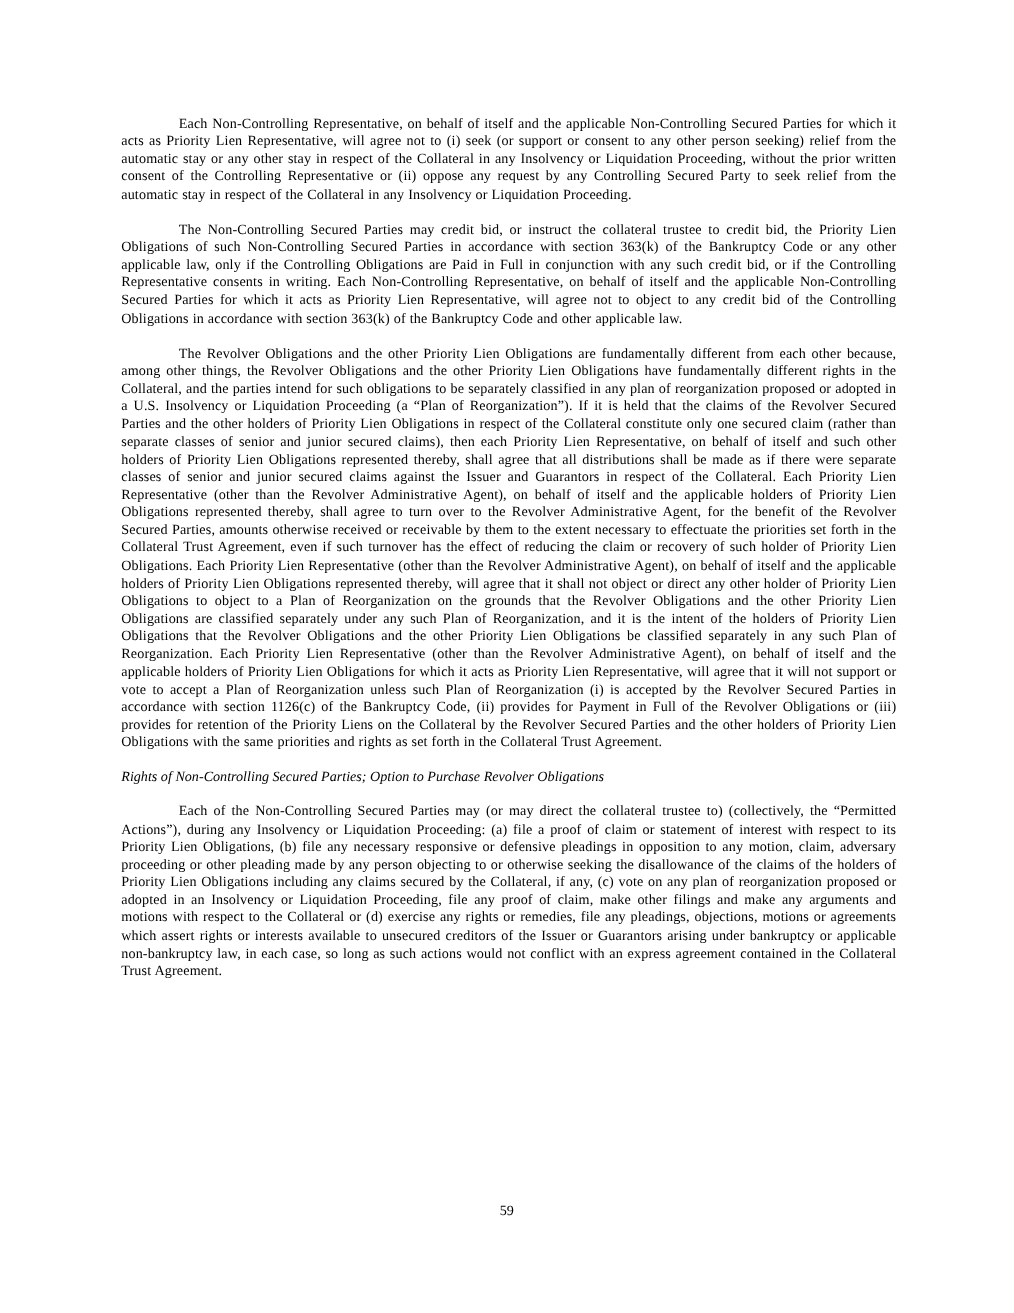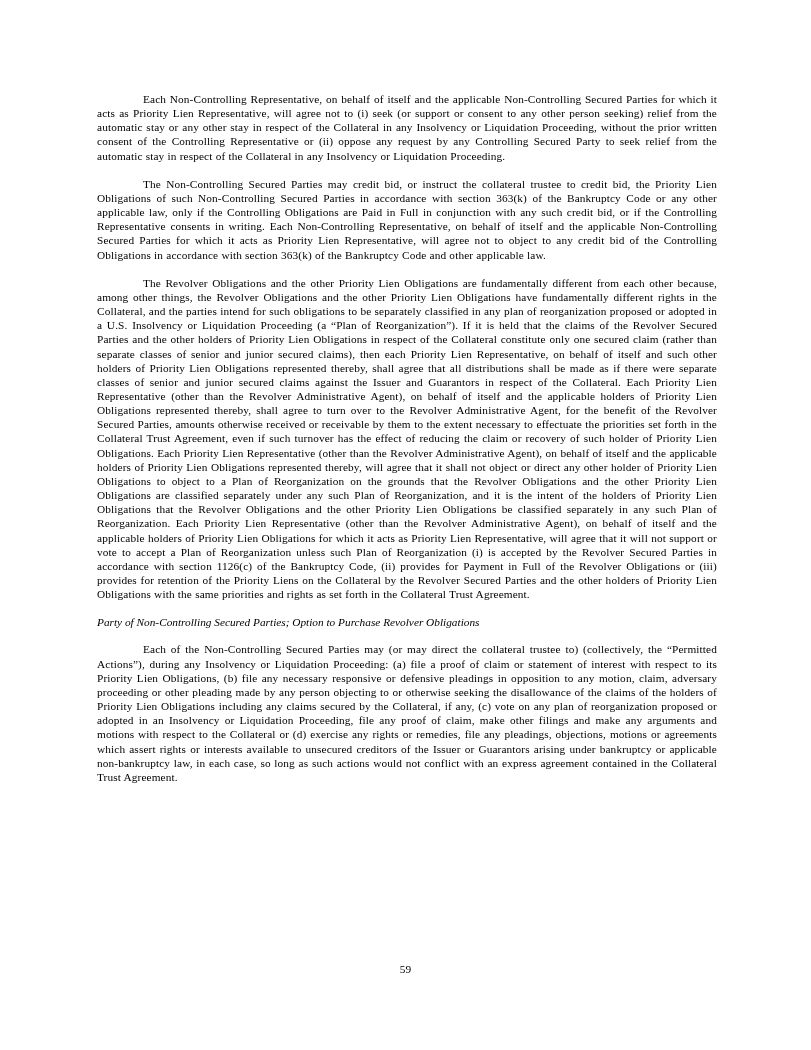--- a/index.html
+++ b/index.html
@@ -60,20 +60,20 @@
 </head>
 <body>
 
 <div class="page">
   <div class="content">
 
     <p class="para">Each Non-Controlling Representative, on behalf of itself and the applicable Non-Controlling Secured Parties for which it acts as Priority Lien Representative, will agree not to (i) seek (or support or consent to any other person seeking) relief from the automatic stay or any other stay in respect of the Collateral in any Insolvency or Liquidation Proceeding, without the prior written consent of the Controlling Representative or (ii) oppose any request by any Controlling Secured Party to seek relief from the automatic stay in respect of the Collateral in any Insolvency or Liquidation Proceeding.</p>
     <p class="para">The Non-Controlling Secured Parties may credit bid, or instruct the collateral trustee to credit bid, the Priority Lien Obligations of such Non-Controlling Secured Parties in accordance with section 363(k) of the Bankruptcy Code or any other applicable law, only if the Controlling Obligations are Paid in Full in conjunction with any such credit bid, or if the Controlling Representative consents in writing. Each Non-Controlling Representative, on behalf of itself and the applicable Non-Controlling Secured Parties for which it acts as Priority Lien Representative, will agree not to object to any credit bid of the Controlling Obligations in accordance with section 363(k) of the Bankruptcy Code and other applicable law.</p>
     <p class="para">The Revolver Obligations and the other Priority Lien Obligations are fundamentally different from each other because, among other things, the Revolver Obligations and the other Priority Lien Obligations have fundamentally different rights in the Collateral, and the parties intend for such obligations to be separately classified in any plan of reorganization proposed or adopted in a U.S. Insolvency or Liquidation Proceeding (a “Plan of Reorganization”).  If it is held that the claims of the Revolver Secured Parties and the other holders of Priority Lien Obligations in respect of the Collateral constitute only one secured claim (rather than separate classes of senior and junior secured claims), then each Priority Lien Representative, on behalf of itself and such other holders of Priority Lien Obligations represented thereby, shall agree that all distributions shall be made as if there were separate classes of senior and junior secured claims against the Issuer and Guarantors in respect of the Collateral.  Each Priority Lien Representative (other than the Revolver Administrative Agent), on behalf of itself and the applicable holders of Priority Lien Obligations represented thereby, shall agree to turn over to the Revolver Administrative Agent, for the benefit of the Revolver Secured Parties, amounts otherwise received or receivable by them to the extent necessary to effectuate the priorities set forth in the Collateral Trust Agreement, even if such turnover has the effect of reducing the claim or recovery of such holder of Priority Lien Obligations.  Each Priority Lien Representative (other than the Revolver Administrative Agent), on behalf of itself and the applicable holders of Priority Lien Obligations represented thereby, will agree that it shall not object or direct any other holder of Priority Lien Obligations to object to a Plan of Reorganization on the grounds that the Revolver Obligations and the other Priority Lien Obligations are classified separately under any such Plan of Reorganization, and it is the intent of the holders of Priority Lien Obligations that the Revolver Obligations and the other Priority Lien Obligations be classified separately in any such Plan of Reorganization.  Each Priority Lien Representative (other than the Revolver Administrative Agent), on behalf of itself and the applicable holders of Priority Lien Obligations for which it acts as Priority Lien Representative, will agree that it will not support or vote to accept a Plan of Reorganization unless such Plan of Reorganization (i) is accepted by the Revolver Secured Parties in accordance with section 1126(c) of the Bankruptcy Code, (ii) provides for Payment in Full of the Revolver Obligations or (iii) provides for retention of the Priority Liens on the Collateral by the Revolver Secured Parties and the other holders of Priority Lien Obligations with the same priorities and rights as set forth in the Collateral Trust Agreement.</p>
 
-    <h2 class="subhead">Party of Non-Controlling Secured Parties; Option to Purchase Revolver Obligations</h2>
+    <h2 class="subhead">Rights of Non-Controlling Secured Parties; Option to Purchase Revolver Obligations</h2>
 
     <p class="para">Each of the Non-Controlling Secured Parties may (or may direct the collateral trustee to) (collectively, the “Permitted Actions”), during any Insolvency or Liquidation Proceeding: (a) file a proof of claim or statement of interest with respect to its Priority Lien Obligations, (b) file any necessary responsive or defensive pleadings in opposition to any motion, claim, adversary proceeding or other pleading made by any person objecting to or otherwise seeking the disallowance of the claims of the holders of Priority Lien Obligations including any claims secured by the Collateral, if any, (c) vote on any plan of reorganization proposed or adopted in an Insolvency or Liquidation Proceeding, file any proof of claim, make other filings and make any arguments and motions with respect to the Collateral or (d) exercise any rights or remedies, file any pleadings, objections, motions or agreements which assert rights or interests available to unsecured creditors of the Issuer or Guarantors arising under bankruptcy or applicable non-bankruptcy law, in each case, so long as such actions would not conflict with an express agreement contained in the Collateral Trust Agreement.</p>
 
   </div>
 
   <div class="pagenum">59</div>
 </div>
 
 </body></html>

